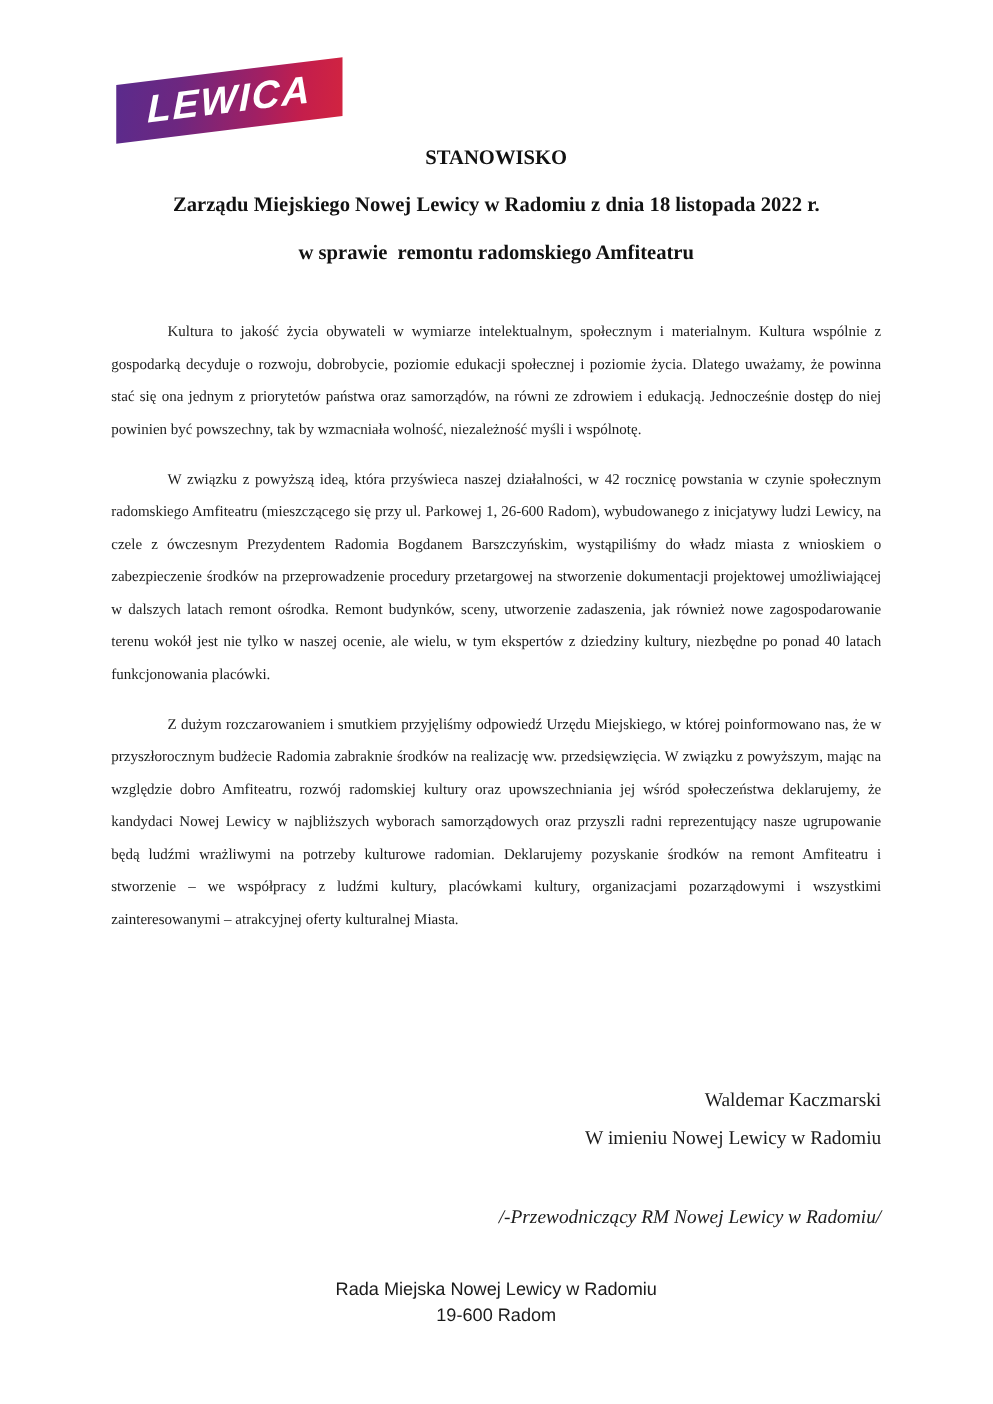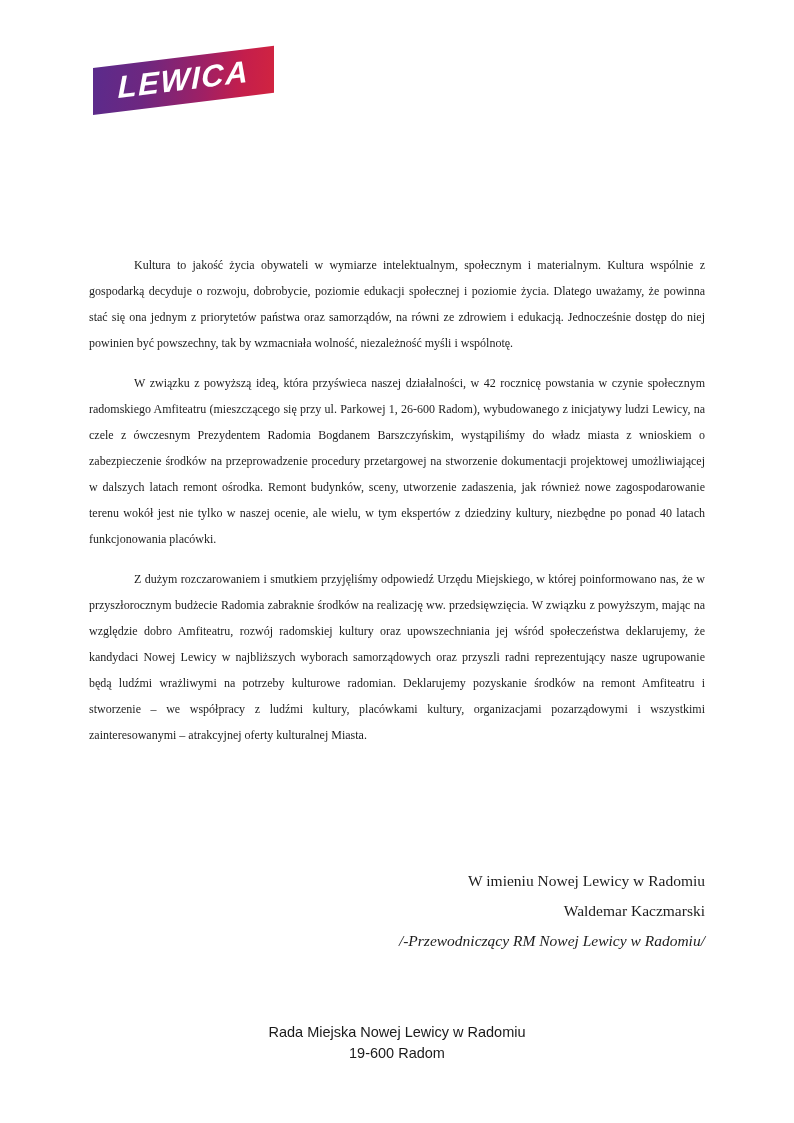--- a/index.html
+++ b/index.html
@@ -77,21 +77,21 @@
   .signature {
     position: absolute;
     left: 89px;
     top: 866px;
     width: 616px;
     text-align: right;
     font-size: 15.5px;
     line-height: 30px;
     color: #1c1c1c;
   }
-  .signature .italic { font-style: italic; }
+  .signature .italic { font-style: italic; margin-top: 33px; }
 
   
   .footer {
     position: absolute;
     left: 0;
     top: 1022px;
     width: 794px;
     text-align: center;
     font-family: "Liberation Sans", sans-serif;
     font-size: 14.5px;
@@ -101,30 +101,35 @@
 </style>
 </head>
 <body>
 
 <div class="page">
 
   <div class="logo">
     <span class="logo-text">LEWICA</span>
   </div>
 
+  <div class="headings">
+    <div class="h-line">STANOWISKO</div>
+    <div class="h-line">Zarządu Miejskiego Nowej Lewicy w Radomiu z dnia 18 listopada 2022 r.</div>
+    <div class="h-line pre">w sprawie  remontu radomskiego Amfiteatru</div>
+  </div>
 
   <div class="bodytext">
     <p>Kultura to jakość życia obywateli w wymiarze intelektualnym, społecznym i materialnym. Kultura wspólnie z gospodarką decyduje o rozwoju, dobrobycie, poziomie edukacji społecznej i poziomie życia. Dlatego uważamy, że powinna stać się ona jednym z priorytetów państwa oraz samorządów, na równi ze zdrowiem i edukacją. Jednocześnie dostęp do niej powinien być powszechny, tak by wzmacniała wolność, niezależność myśli i wspólnotę.</p>
     <p>W związku z powyższą ideą, która przyświeca naszej działalności, w 42 rocznicę powstania w czynie społecznym radomskiego Amfiteatru (mieszczącego się przy ul. Parkowej 1, 26-600 Radom), wybudowanego z inicjatywy ludzi Lewicy, na czele z ówczesnym Prezydentem Radomia Bogdanem Barszczyńskim, wystąpiliśmy do władz miasta z wnioskiem o zabezpieczenie środków na przeprowadzenie procedury przetargowej na stworzenie dokumentacji projektowej umożliwiającej w dalszych latach remont ośrodka. Remont budynków, sceny, utworzenie zadaszenia, jak również nowe zagospodarowanie terenu wokół jest nie tylko w naszej ocenie, ale wielu, w tym ekspertów z dziedziny kultury, niezbędne po ponad 40 latach funkcjonowania placówki.</p>
     <p>Z dużym rozczarowaniem i smutkiem przyjęliśmy odpowiedź Urzędu Miejskiego, w której poinformowano nas, że w przyszłorocznym budżecie Radomia zabraknie środków na realizację ww. przedsięwzięcia. W związku z powyższym, mając na względzie dobro Amfiteatru, rozwój radomskiej kultury oraz upowszechniania jej wśród społeczeństwa deklarujemy, że kandydaci Nowej Lewicy w najbliższych wyborach samorządowych oraz przyszli radni reprezentujący nasze ugrupowanie będą ludźmi wrażliwymi na potrzeby kulturowe radomian. Deklarujemy pozyskanie środków na remont Amfiteatru i stworzenie – we współpracy z ludźmi kultury, placówkami kultury, organizacjami pozarządowymi i wszystkimi zainteresowanymi – atrakcyjnej oferty kulturalnej Miasta.</p>
   </div>
 
   <div class="signature">
+    <div>Waldemar Kaczmarski</div>
     <div>W imieniu Nowej Lewicy w Radomiu</div>
-    <div>Waldemar Kaczmarski</div>
     <div class="italic">/-Przewodniczący RM Nowej Lewicy w Radomiu/</div>
   </div>
 
   <div class="footer">
     <div>Rada Miejska Nowej Lewicy w Radomiu</div>
     <div>19-600 Radom</div>
   </div>
 
 </div>
 

